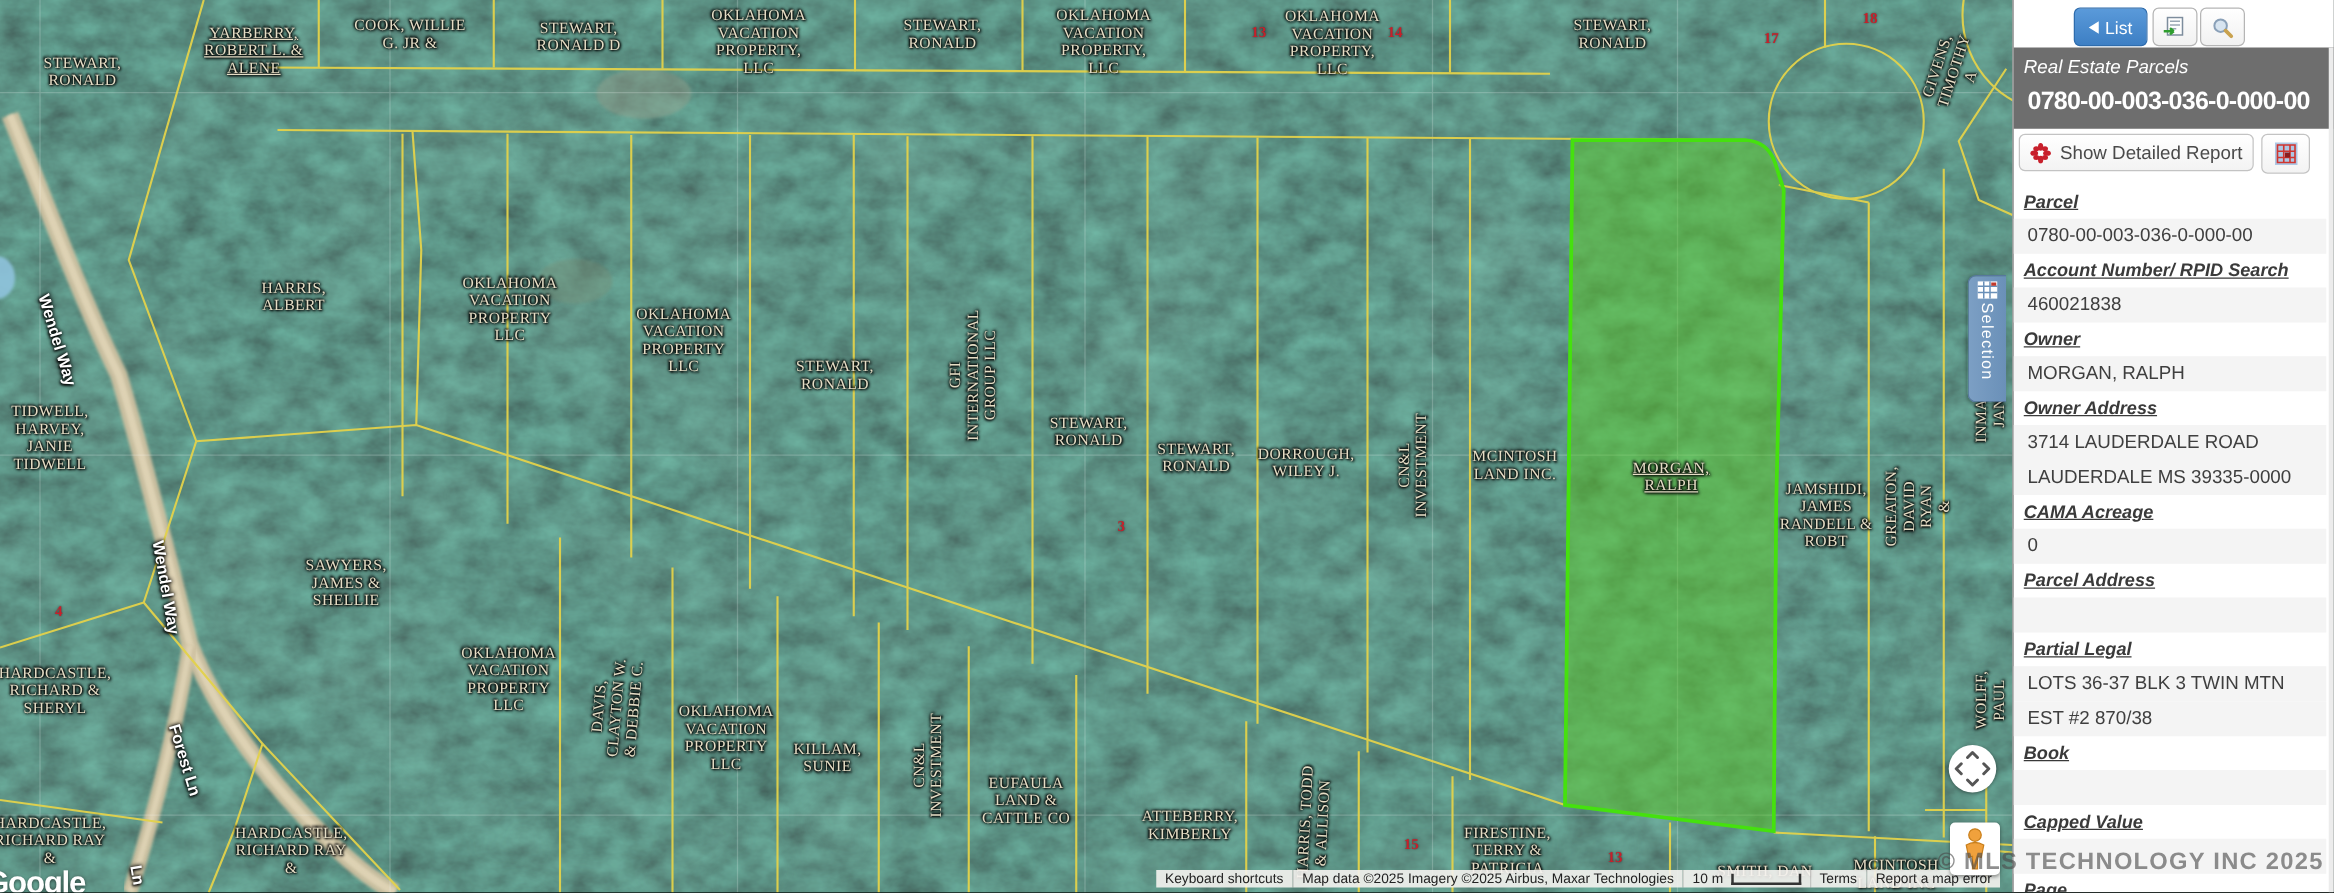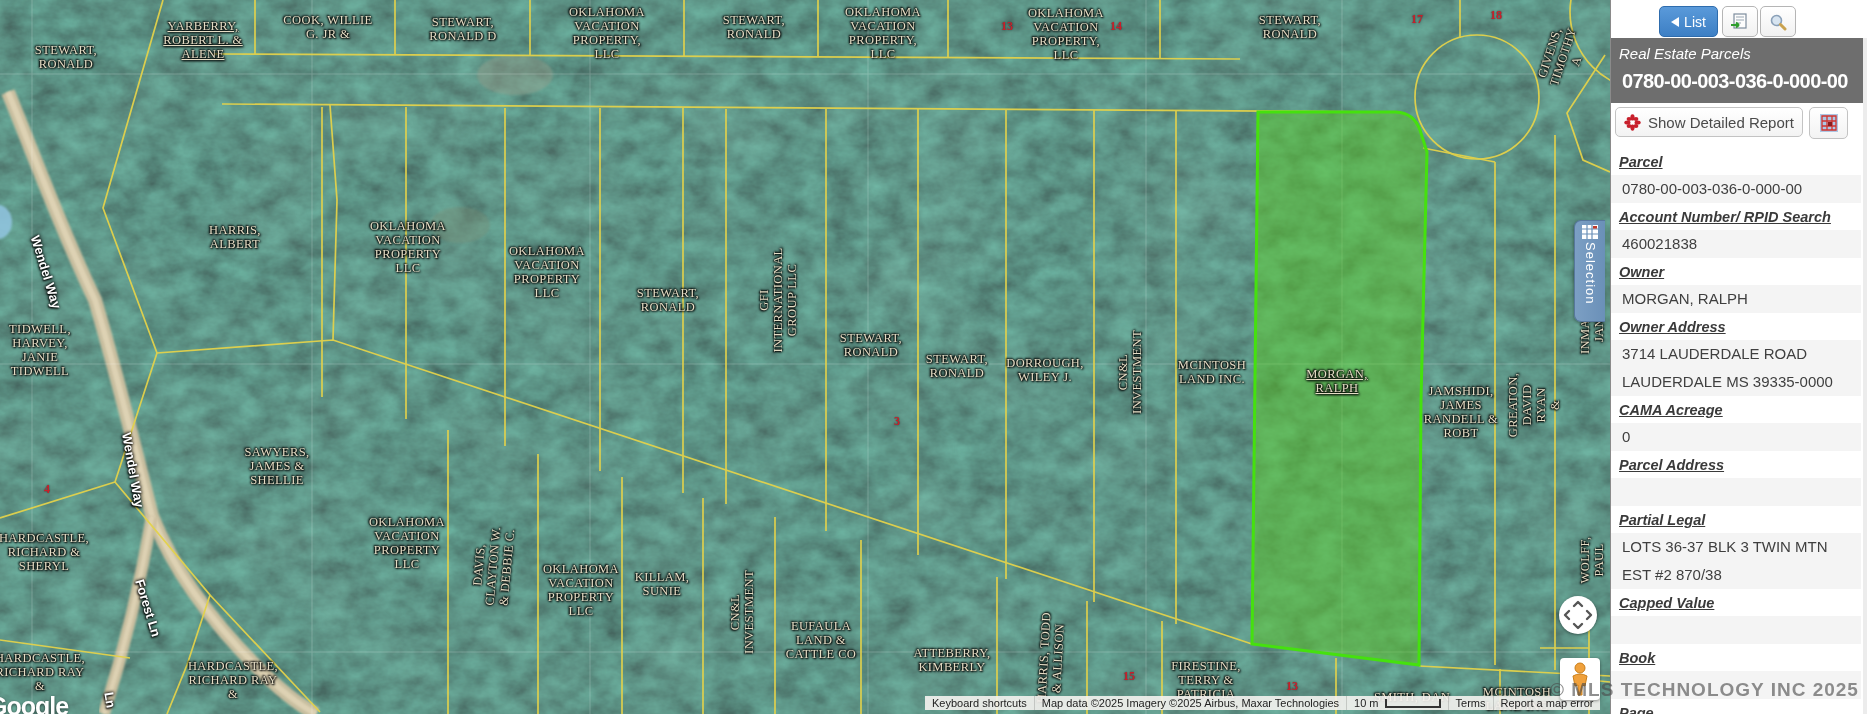--- a/index.html
+++ b/index.html
@@ -207,21 +207,21 @@
 VACATION
 PROPERTY
 LLC</div>
         <div class="plabel" style="left: 493px; top: 566px; transform: translate(-50%, -50%) rotate(-85deg);">DAVIS,
 CLAYTON W.
 &amp; DEBBIE C.</div>
         <div class="plabel" style="left: 581px; top: 590px; transform: translate(-50%, -50%);">OKLAHOMA
 VACATION
 PROPERTY
 LLC</div>
-        <div class="plabel" style="left: 662px; top: 584px; transform: translate(-50%, -50%); font-family: Liberation Serif, serif;">KILLAM,
+        <div class="plabel" style="left: 662px; top: 606px; transform: translate(-50%, -50%); font-family: Liberation Serif, serif;">KILLAM,
 SUNIE</div>
         <div class="plabel" style="left: 742px; top: 612px; transform: translate(-50%, -50%) rotate(-90deg);">CN&amp;L
 INVESTMENT</div>
         <div class="plabel" style="left: 821px; top: 640px; transform: translate(-50%, -50%);">EUFAULA
 LAND &amp;
 CATTLE CO</div>
         <div class="plabel" style="left: 952px; top: 660px; transform: translate(-50%, -50%);">ATTEBERRY,
 KIMBERLY</div>
         <div class="plabel" style="left: 1051px; top: 658px; transform: translate(-50%, -50%) rotate(-87deg);">HARRIS, TODD
 &amp; ALLISON</div>
@@ -242,21 +242,21 @@
 &amp;</div>
         <div class="plabel" style="left: 1592px; top: 560px; transform: translate(-50%, -50%) rotate(-90deg);">WOLFF, PAUL</div>
       </div>
     <div id="roadLabels">
         <div class="rlabel" style="left: 46px; top: 272px; transform: translate(-50%, -50%) rotate(73deg);">Wendel Way</div>
         <div class="rlabel" style="left: 133px; top: 470px; transform: translate(-50%, -50%) rotate(80deg);">Wendel Way</div>
         <div class="rlabel" style="left: 148px; top: 608px; transform: translate(-50%, -50%) rotate(73deg);">Forest Ln</div>
         <div class="rlabel" style="left: 110px; top: 700px; transform: translate(-50%, -50%) rotate(80deg);">Ln</div>
       </div>
     <div id="redNums">
-        <div class="rednum" style="left: 1417px; top: 19px; transform: translate(-50%, -50%);">17</div>
+        <div class="rednum" style="left: 1417px; top: 31px; transform: translate(-50%, -50%);">17</div>
         <div class="rednum" style="left: 1496px; top: 15px; transform: translate(-50%, -50%);">18</div>
         <div class="rednum" style="left: 1007px; top: 26px; transform: translate(-50%, -50%);">13</div>
         <div class="rednum" style="left: 1116px; top: 26px; transform: translate(-50%, -50%);">14</div>
         <div class="rednum" style="left: 47px; top: 489px; transform: translate(-50%, -50%);">4</div>
         <div class="rednum" style="left: 897px; top: 421px; transform: translate(-50%, -50%);">3</div>
         <div class="rednum" style="left: 1129px; top: 676px; transform: translate(-50%, -50%);">15</div>
         <div class="rednum" style="left: 1292px; top: 686px; transform: translate(-50%, -50%);">13</div>
       </div>
 
     <div id="googleLogo">Google</div>
@@ -372,28 +372,28 @@
         <div>
           <div class="fld-label">Parcel Address</div>
           <div class="fld-val"></div>
         </div>
         <div>
           <div class="fld-label">Partial Legal</div>
           <div class="fld-val">LOTS 36-37 BLK 3 TWIN MTN</div>
           <div class="fld-val">EST #2 870/38</div>
         </div>
         <div>
+          <div class="fld-label">Book</div>
+          <div class="fld-val"></div>
+        </div>
+        <div>
           <div class="fld-label">Capped Value</div>
           <div class="fld-val"></div>
         </div>
         <div>
-          <div class="fld-label">Book</div>
-          <div class="fld-val"></div>
-        </div>
-        <div>
           <div class="fld-label">Page</div>
         </div>
       </div>
     <div id="sideScroll"></div>
   </div>
 
   <div id="watermark">© MLS TECHNOLOGY INC 2025</div>
 </div>
 
 </body></html>

